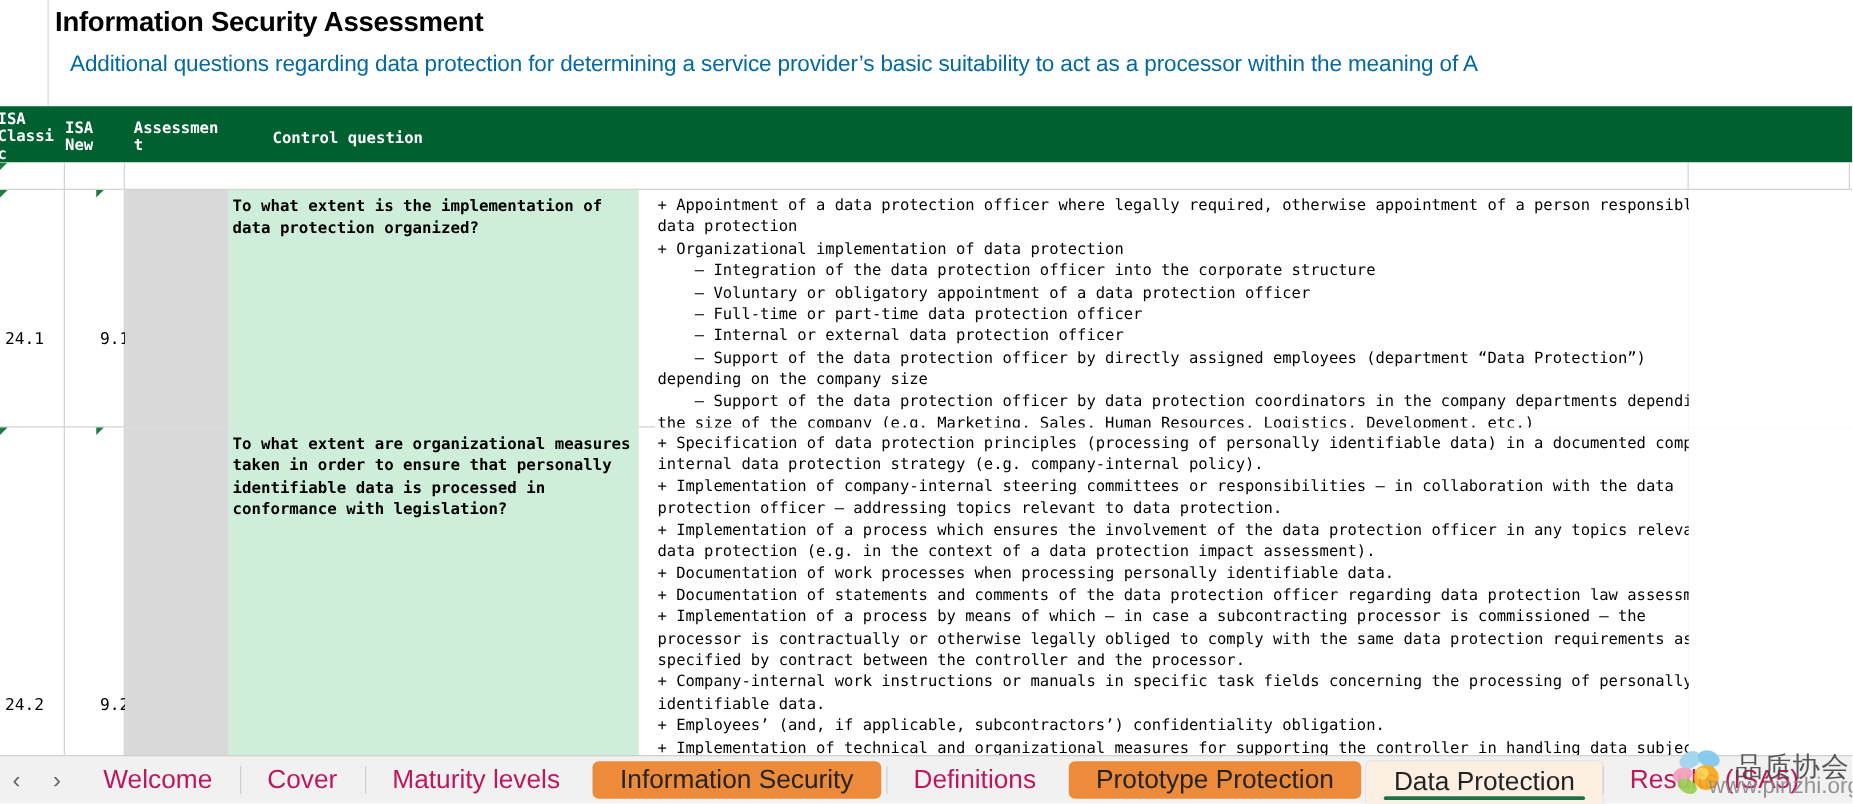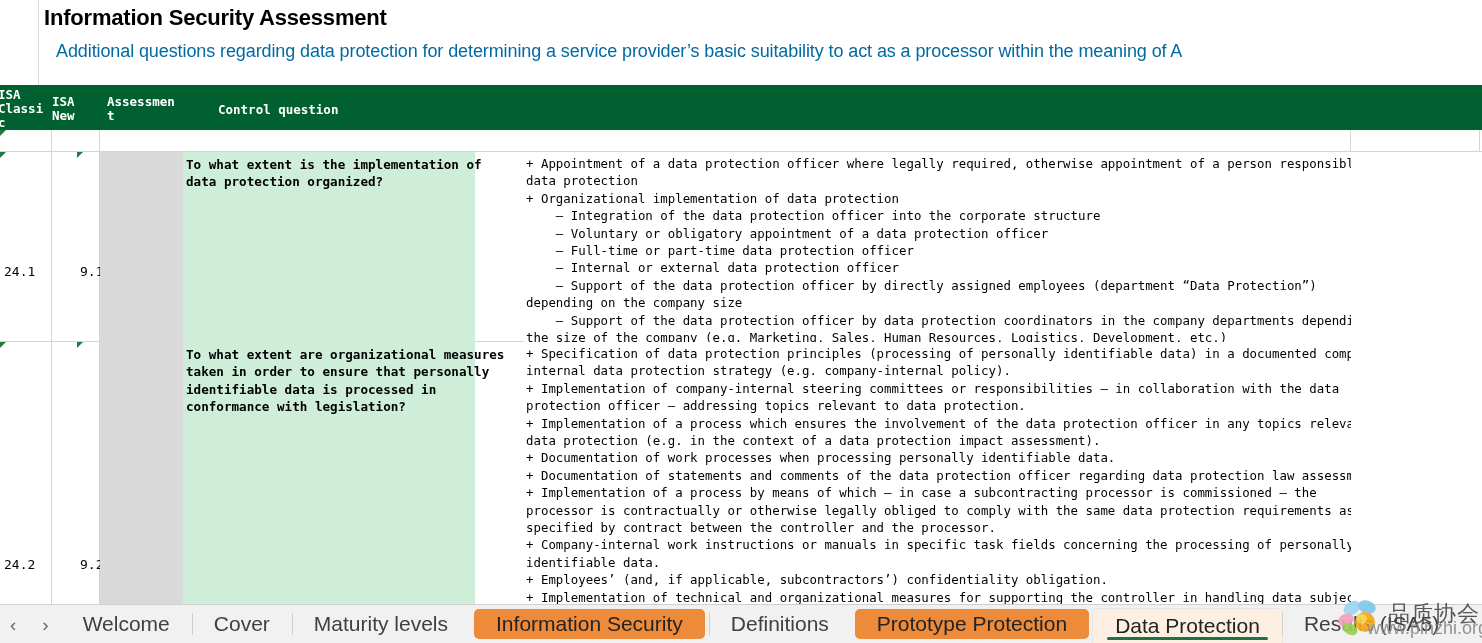--- a/index.html
+++ b/index.html
@@ -85,21 +85,21 @@
 
   .row { position: absolute; left: 0; width: 1482px; }
   .row-1 { top: 22px;  height: 190px; }
   .row-2 { top: 212px; height: 263px; }
 
   .cell { position: absolute; top: 0; height: 100%; box-sizing: border-box; }
 
   .cell-classic   { left: 0px;   width: 52px; }
   .cell-new       { left: 52px;  width: 48px; margin-left: 24px; }
   .cell-assess    { left: 100px; width: 83px; background: #d9d9d9; }
-  .cell-control   { left: 183px; width: 292px; background: #cfeeda; }
+  .cell-control   { left: 183px; width: 328px; background: #cfeeda; }
   .cell-req       { left: 524px; width: 827px; background: #ffffff; }
   .cell-tail      { left: 1351px; width: 131px; background: #ffffff; }
 
   .num {
     position: absolute;
     left: 4px;
     font-family: "DejaVu Sans Mono", "Liberation Mono", monospace;
     font-size: 13px;
     color: #000000;
     white-space: nowrap;
@@ -167,21 +167,21 @@
     align-items: center;
     height: 100%;
   }
   .tab {
     position: relative;
     display: flex;
     align-items: center;
     height: 100%;
     padding: 0 22px;
     font-size: 21px;
-    color: #404040;
+    color: #be185d;
     white-space: nowrap;
   }
   .tab + .tab::before {
     content: "";
     position: absolute;
     left: 0; top: 8px;
     width: 1px; height: 22px;
     background: #cfcfcf;
   }
   .tab.orange {

